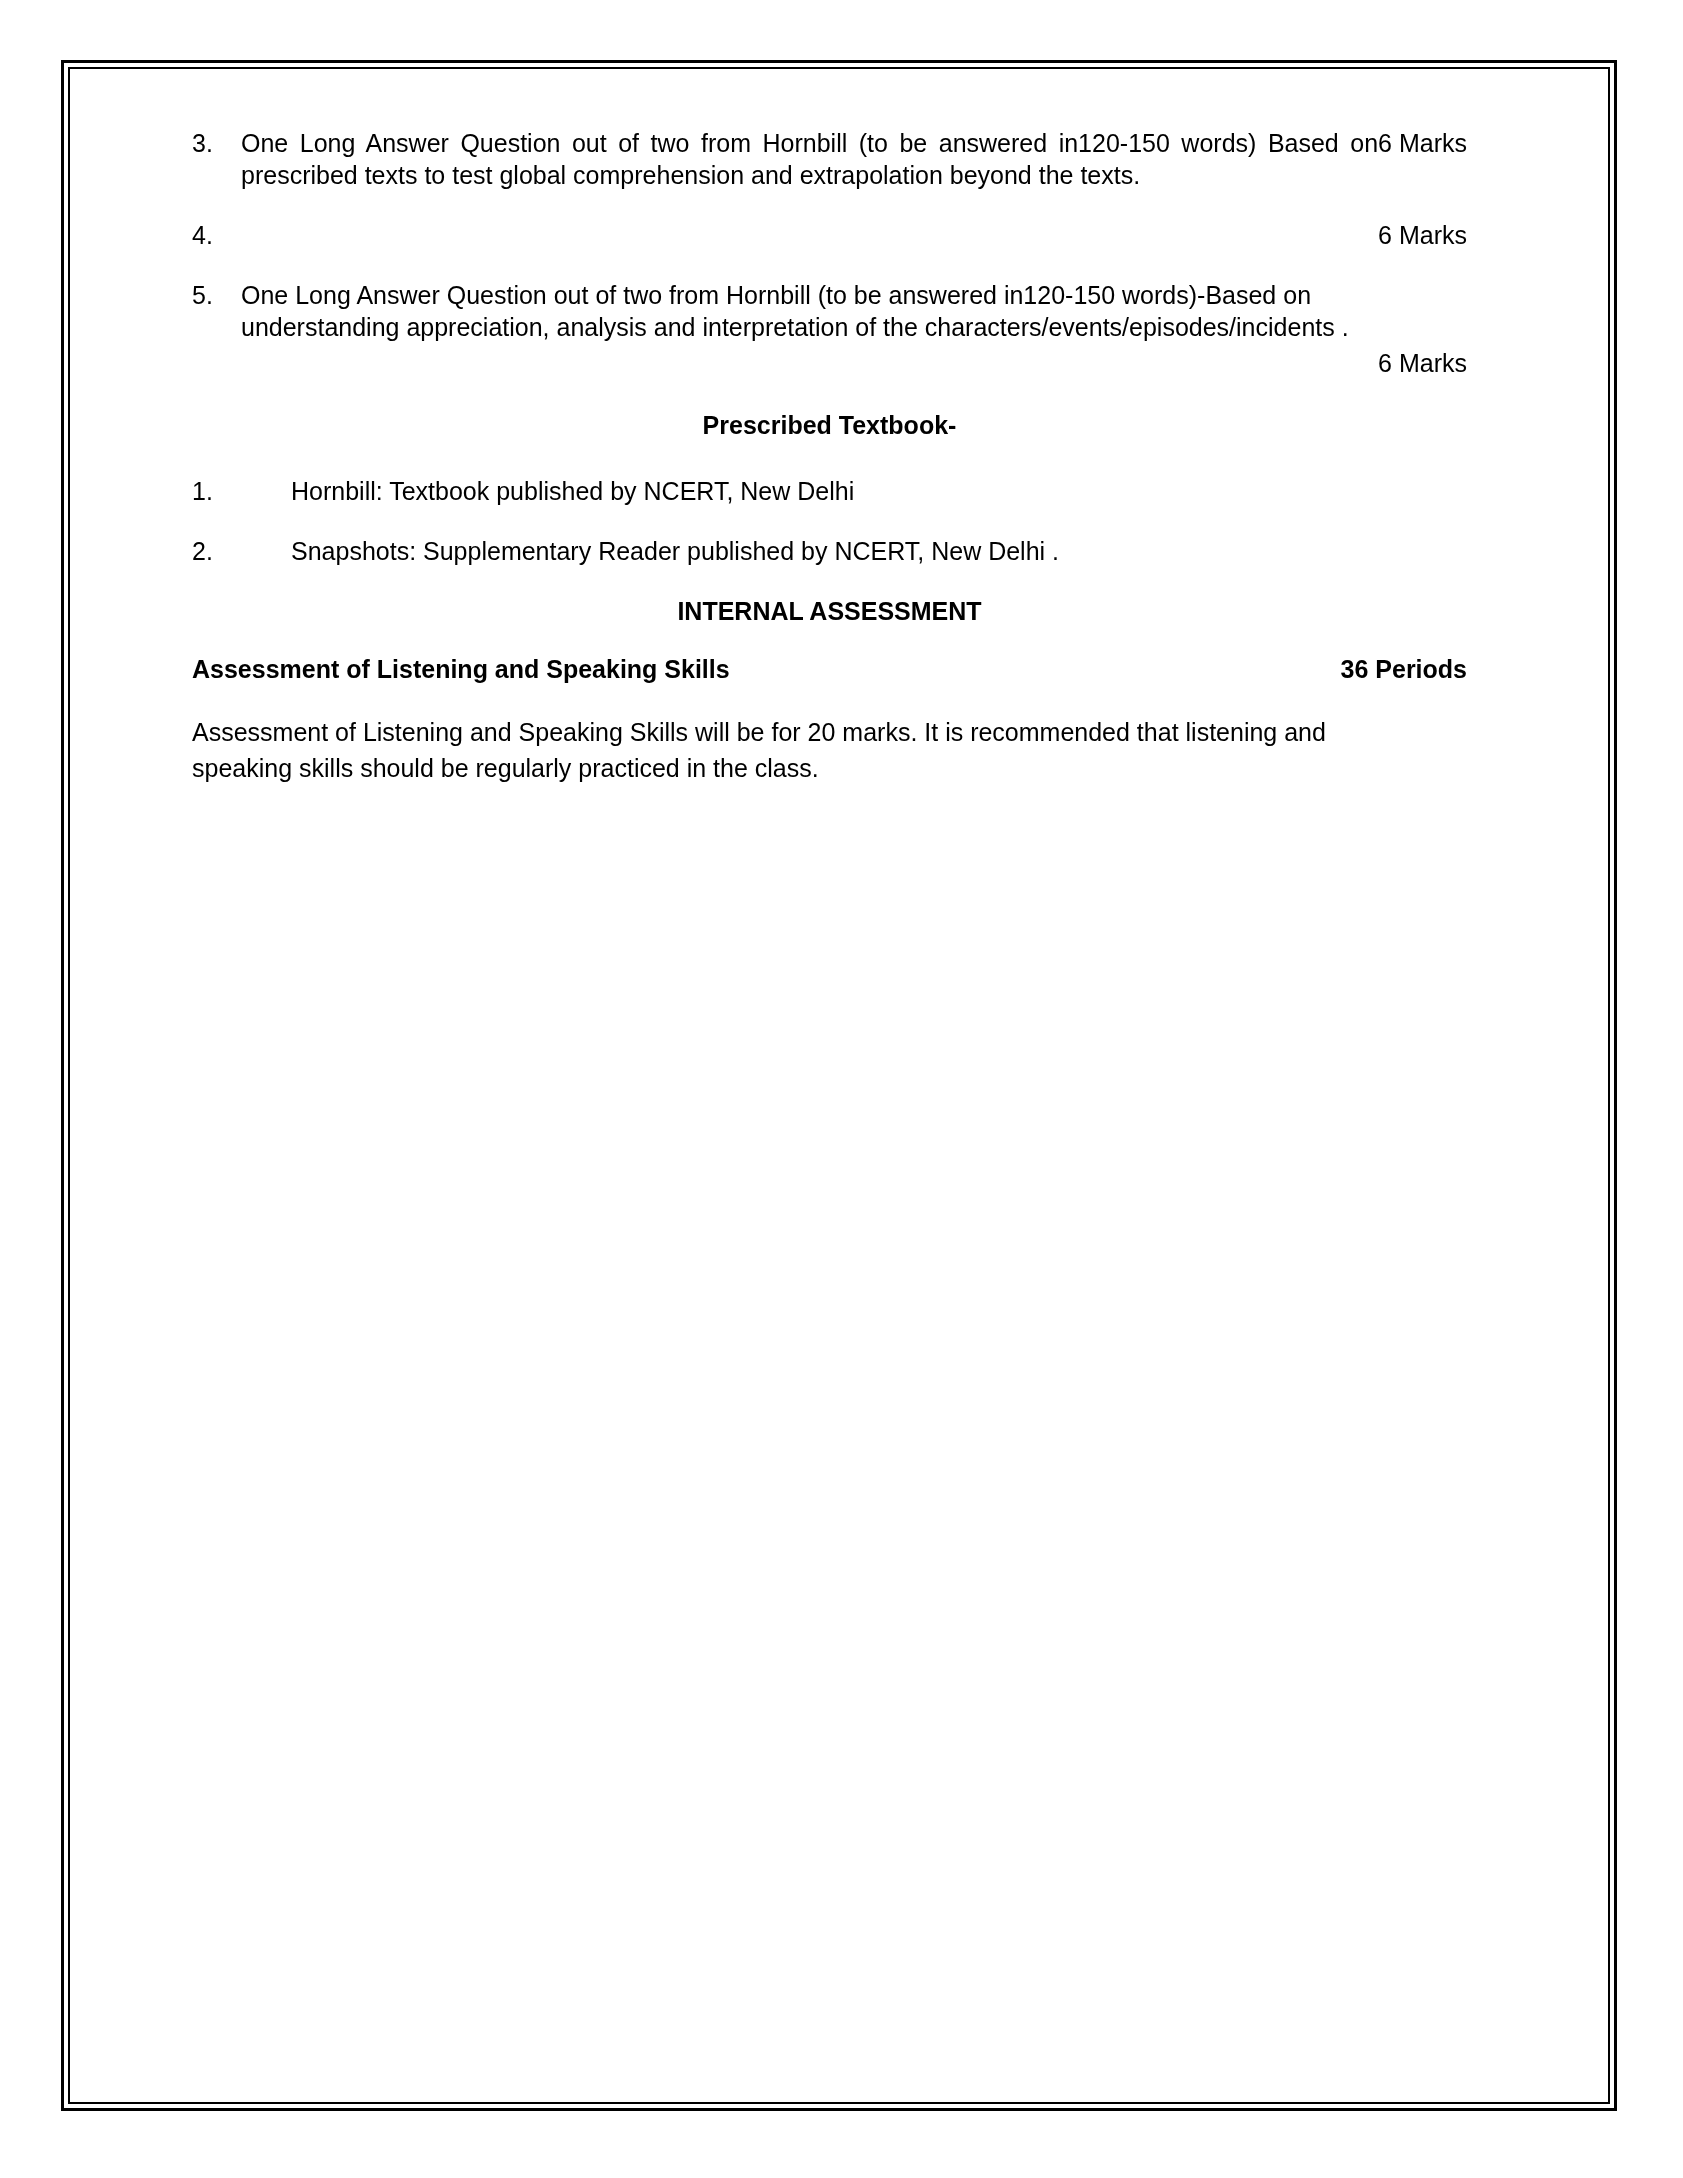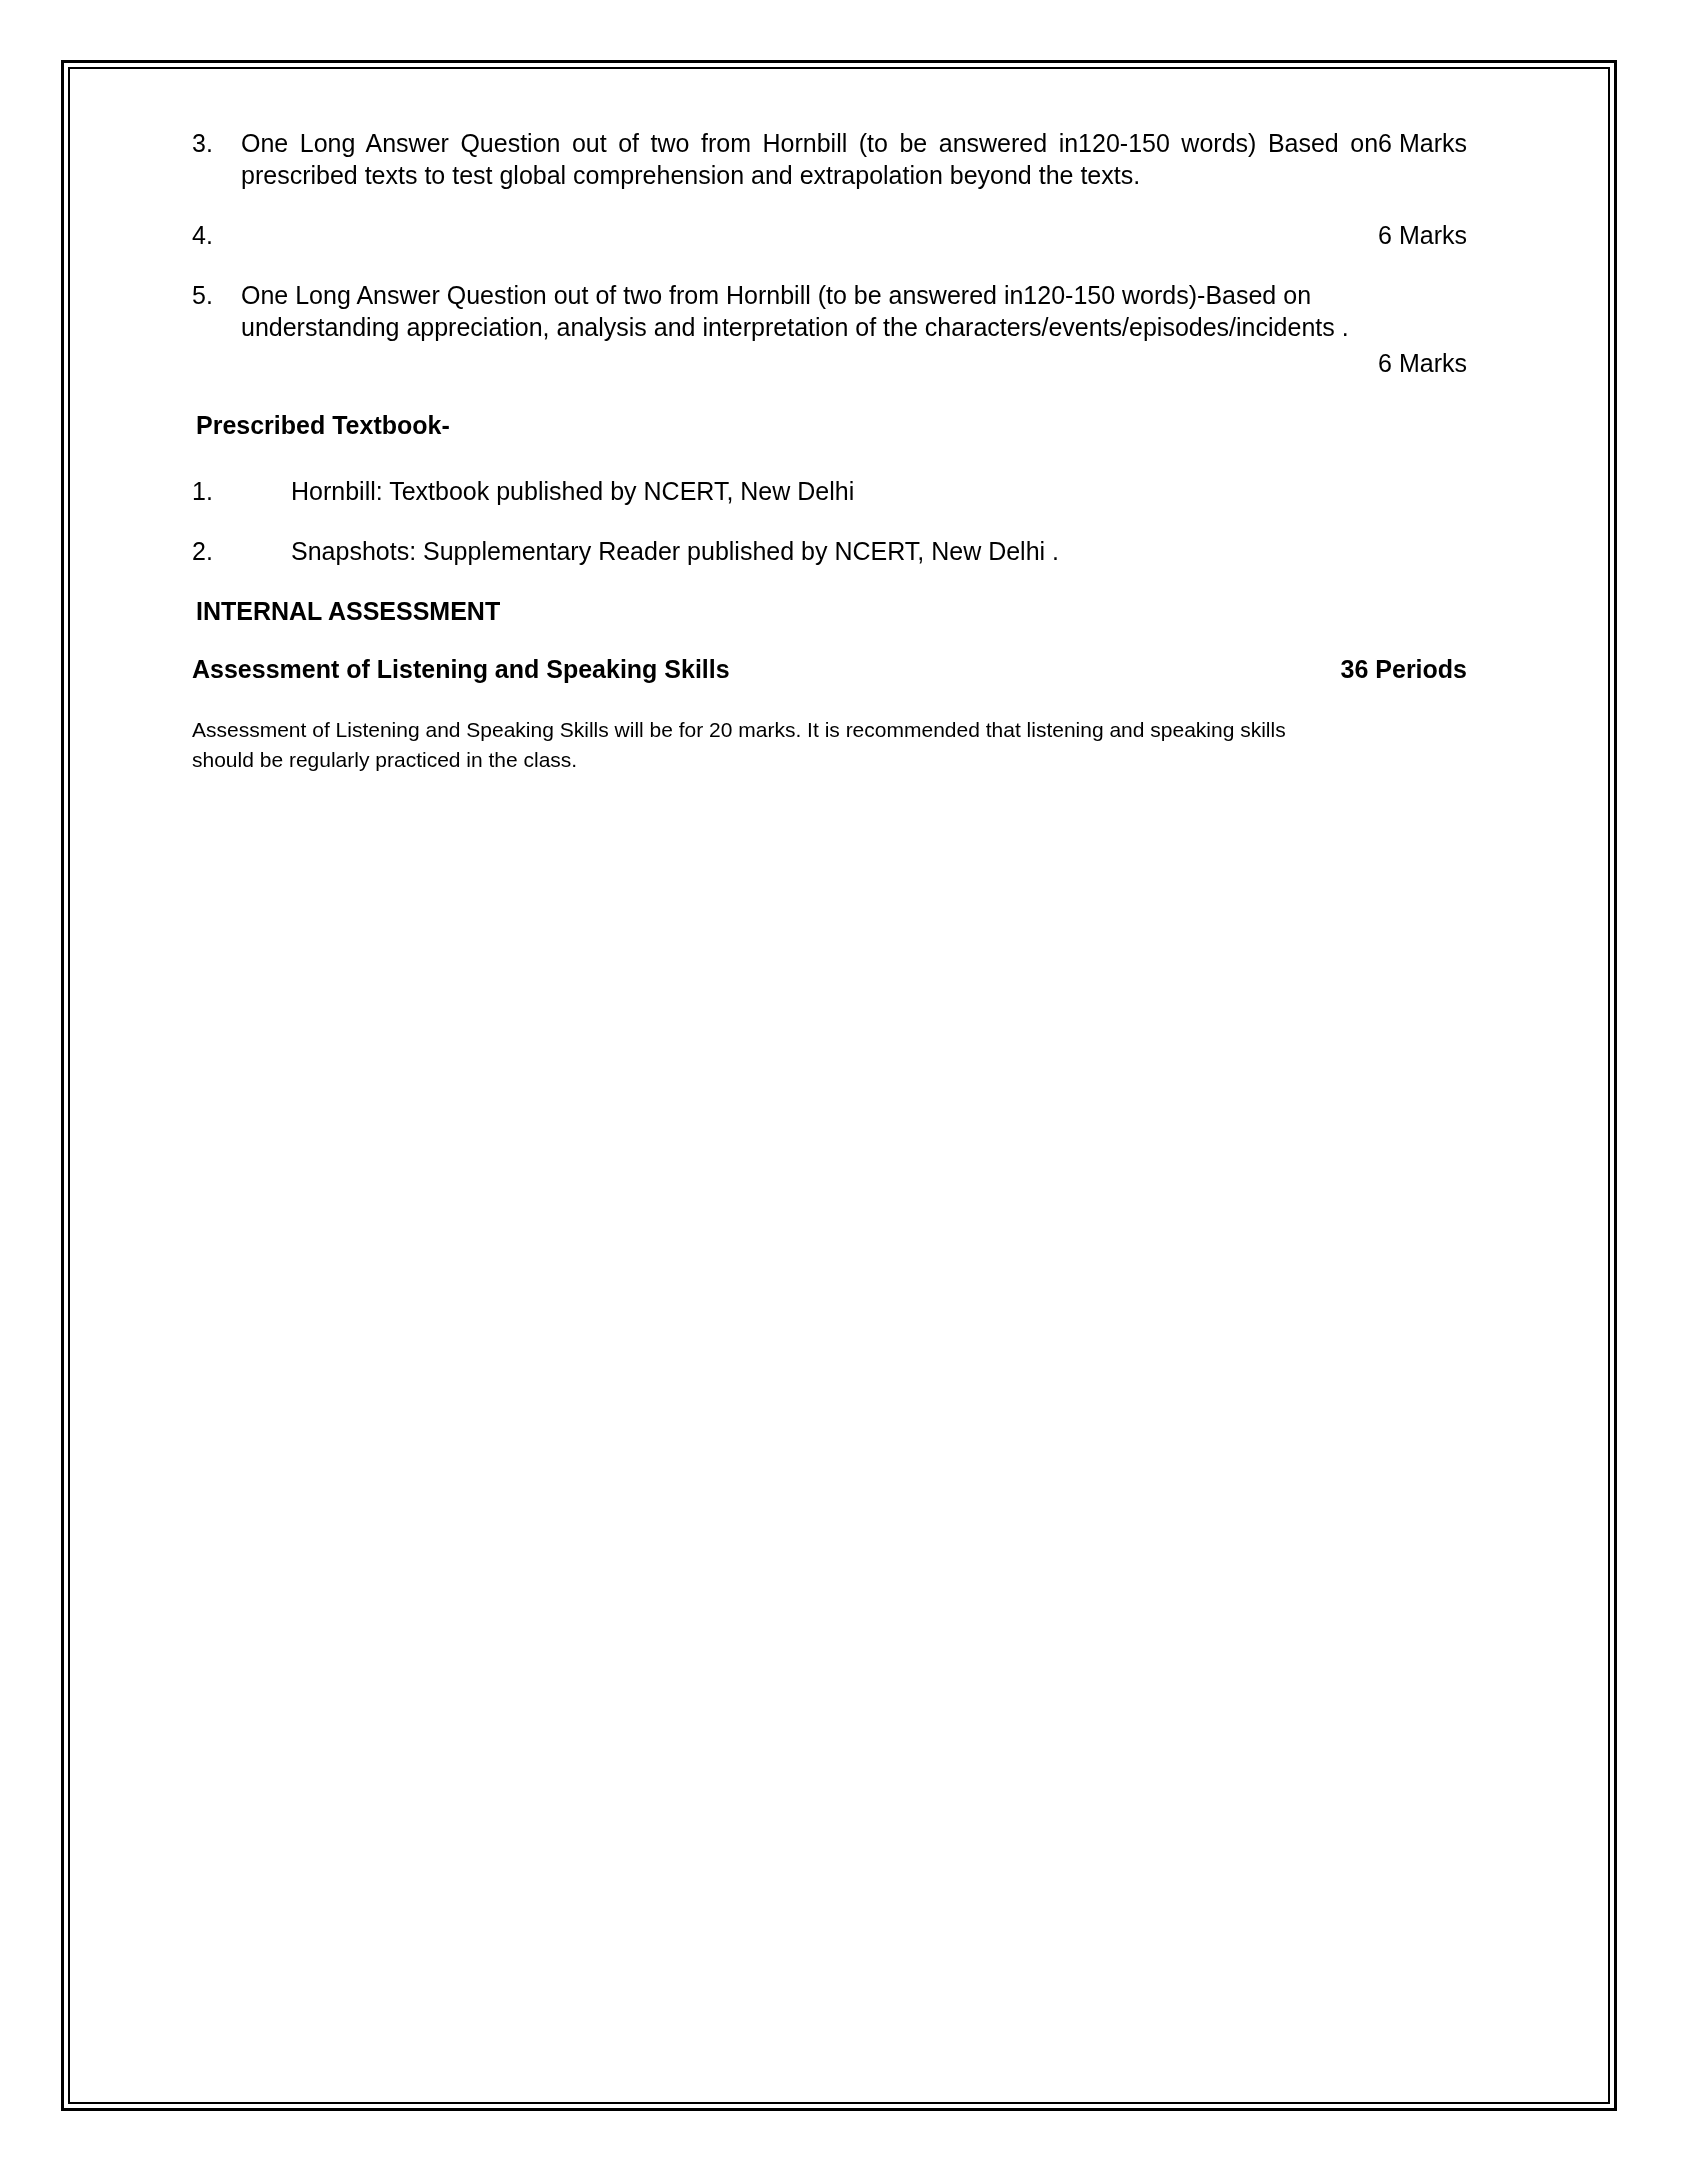--- a/index.html
+++ b/index.html
@@ -73,20 +73,21 @@
     text-align: right;
     margin-top: 4px;
   }
 
   
   .h-bold {
     font-size: 25px;
     font-weight: bold;
     line-height: 1.28;
     margin: 4px;
+    text-align: center;
   }
   .block-prescribed {
     margin-top: 30px;
     margin-bottom: 34px;
   }
   .block-internal {
     margin-top: 26px;
     margin-bottom: 26px;
   }
   .heading-row {
@@ -111,21 +112,21 @@
   .book-item .num {
     width: 99px;
     flex: 0 0 99px;
   }
   .book-item .body {
     flex: 1 1 auto;
   }
 
   
   .para {
-    font-size: 21px;
+    font-size: 25px;
     line-height: 1.42;
     max-width: 1148px;
   }
 </style>
 </head>
 <body>
 
 <div class="page">
 
   <div class="frame-outer"></div>

